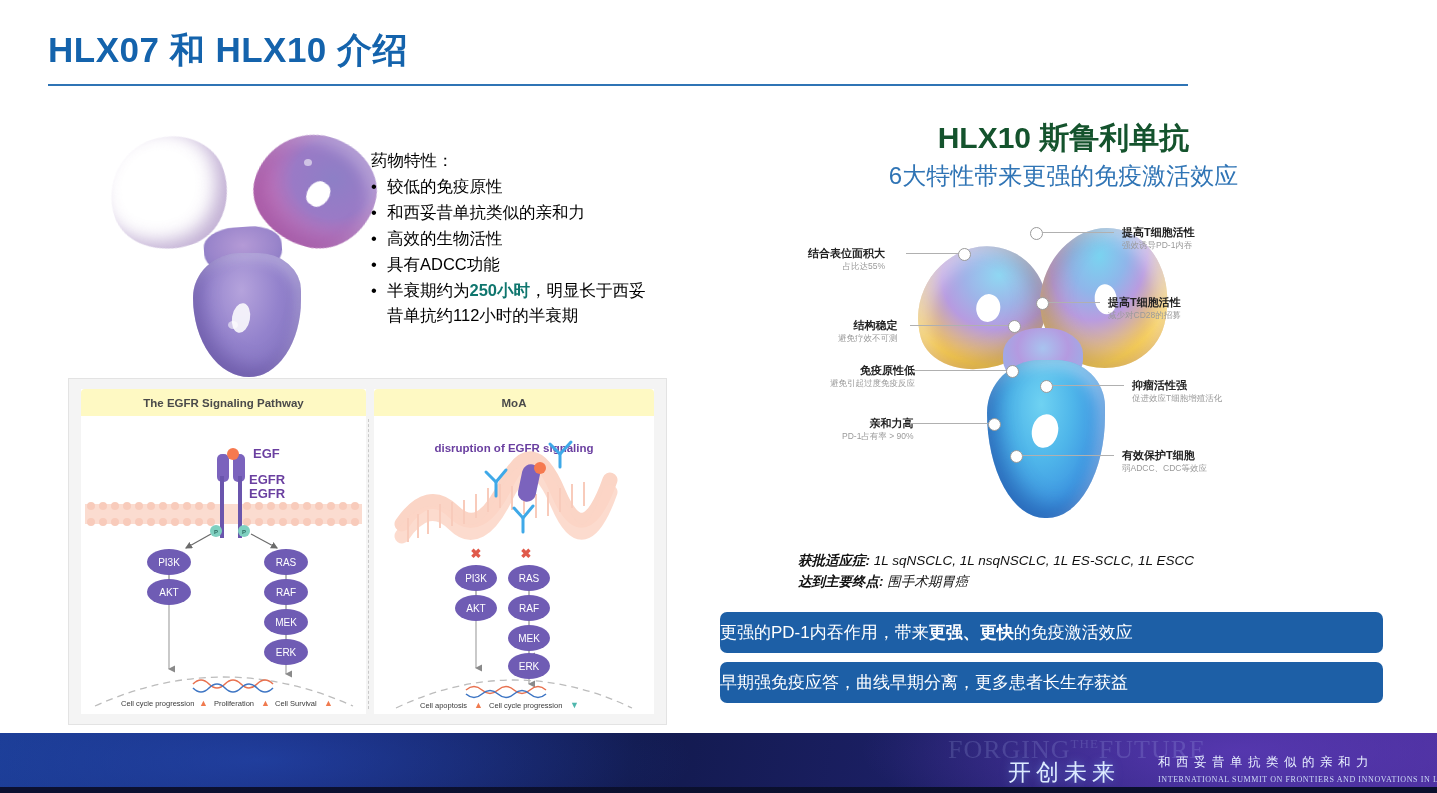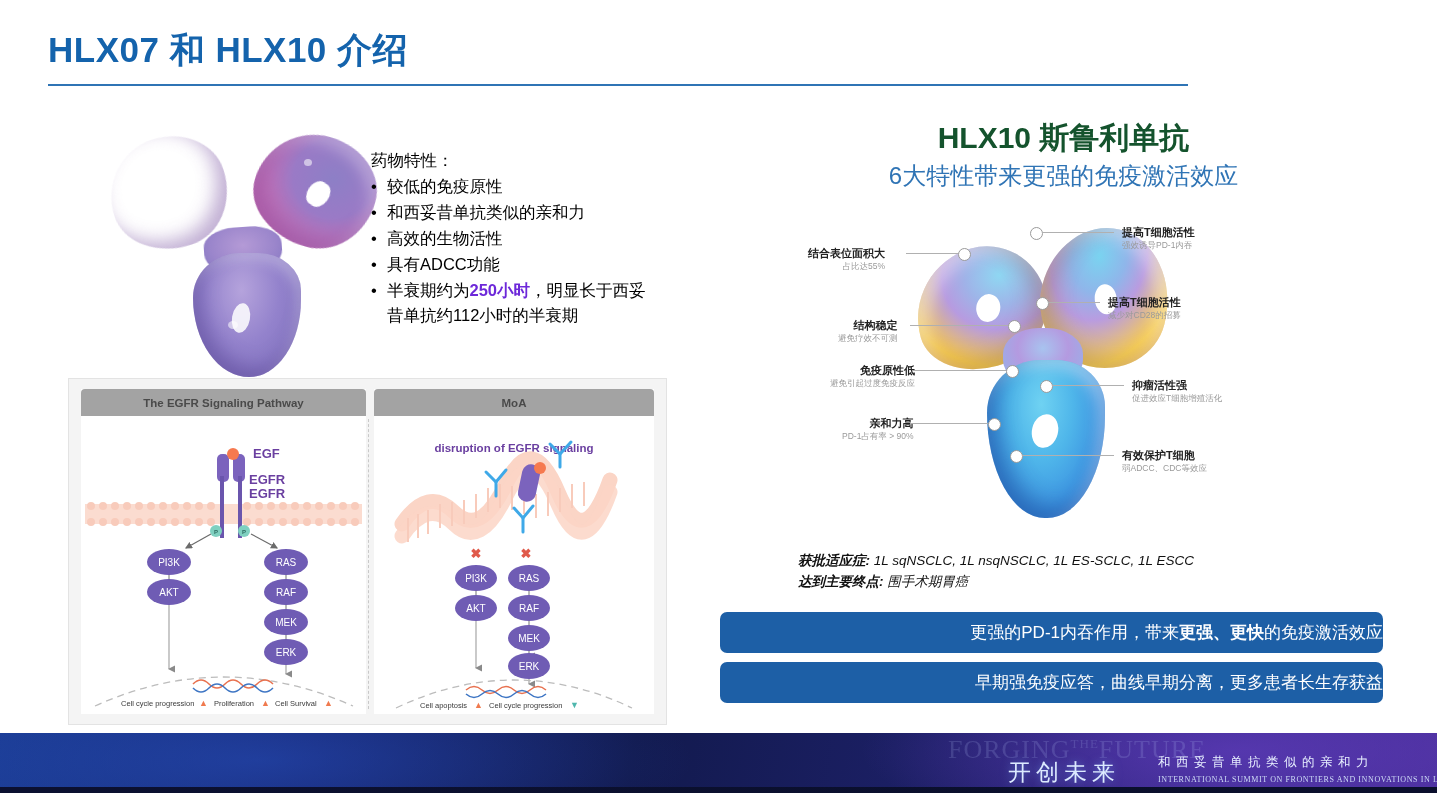--- a/index.html
+++ b/index.html
@@ -70,32 +70,32 @@
     background:#fff;border-radius:50%;transform:rotate(10deg);opacity:.85;
   }
   .speck{position:absolute;border-radius:50%;background:rgba(255,255,255,.55);}
 
   
   #feature-block{position:absolute;left:371px;top:50px;width:290px;color:#000;}
   #feature-title{font-size:16.5px;margin-bottom:2px;}
   .feat-row{display:flex;font-size:16.5px;line-height:25px;margin-bottom:1px;}
   .feat-bul{width:16px;flex:0 0 16px;}
   .feat-txt{flex:1;}
-  .hl-orange{color:#6d28d9;font-weight:bold;}
+  .hl-orange{color:#0f766e;font-weight:bold;}
 
   
   #pathway-card{
     position:absolute;left:68px;top:278px;width:597px;height:345px;
     background:#f4f4f4;border:1px solid #e3e3e3;
   }
   .panel{position:absolute;top:10px;height:325px;background:#fff;}
   #panel-left{left:12px;width:285px;}
   #panel-right{left:305px;width:280px;}
   .panel-head{
-    height:27px;background:#a3a3a3;border-radius:4px 4px 0 0;
+    height:27px;background:#fef9c3;border-radius:4px 4px 0 0;
     display:flex;align-items:center;justify-content:center;
     font-size:11.5px;font-weight:bold;color:#4a4a4a;
   }
   .panel-body{position:relative;height:298px;background:#fff;}
   .dashed-div{position:absolute;left:299px;top:40px;width:1px;height:290px;
               border-left:1px dashed #c9c9c9;}
 
   
   svg text{font-family:"Liberation Sans",sans-serif;}
 
@@ -158,21 +158,21 @@
   #indications{
     position:absolute;left:108px;top:450px;width:540px;
     font-size:13.5px;font-style:italic;color:#111;line-height:21px;
   }
   #indications .ital-lead{font-weight:bold;margin-top:12px;}
 
   
   .banner{
     position:absolute;left:30px;width:663px;height:41px;
     background:#1d5fa6;border-radius:7px;
-    display:flex;align-items:center;justify-content:flex-end;
+    display:flex;align-items:center;justify-content:flex-start;
     color:#fff;font-size:17px;white-space:nowrap;
   }
   #banner1{top:512px;}
   #banner2{top:562px;}
   .banner b{font-weight:bold;}
 
   
   #footer{
     position:absolute;left:0;top:733px;width:1437px;height:60px;
     background:

